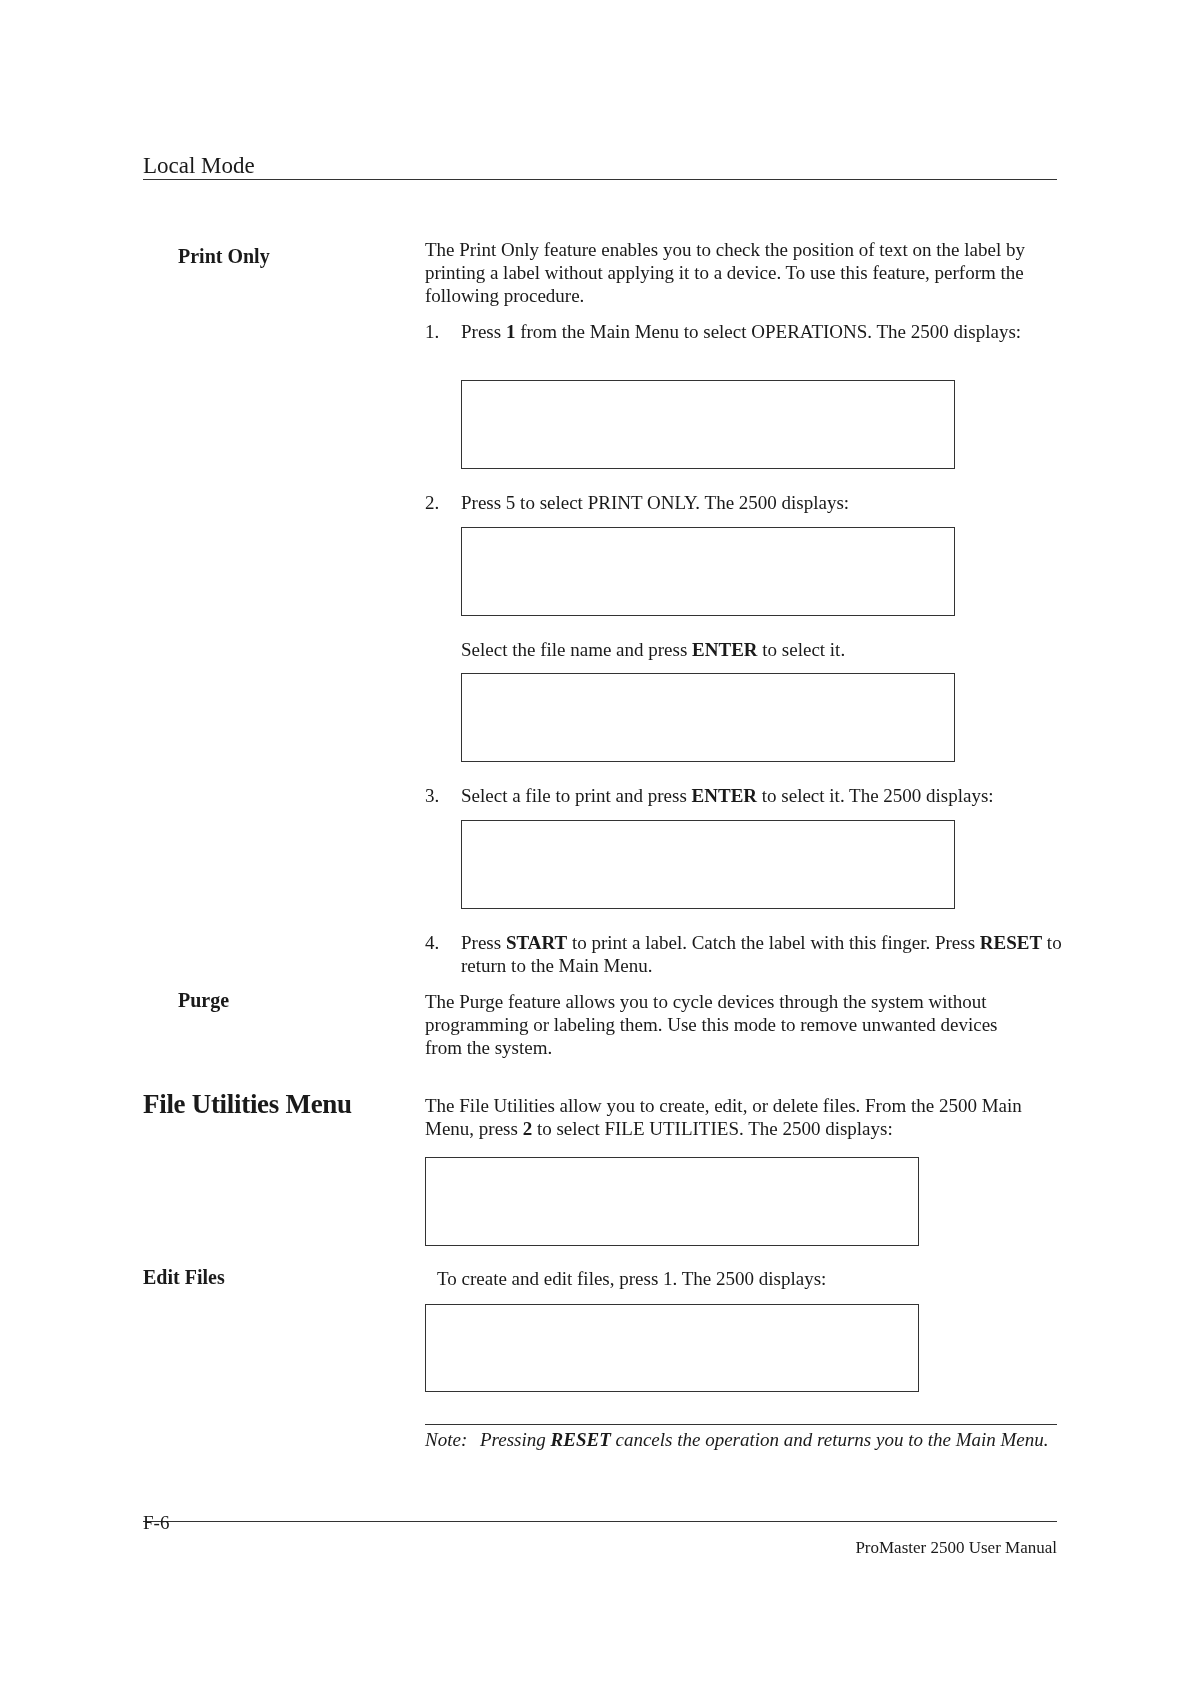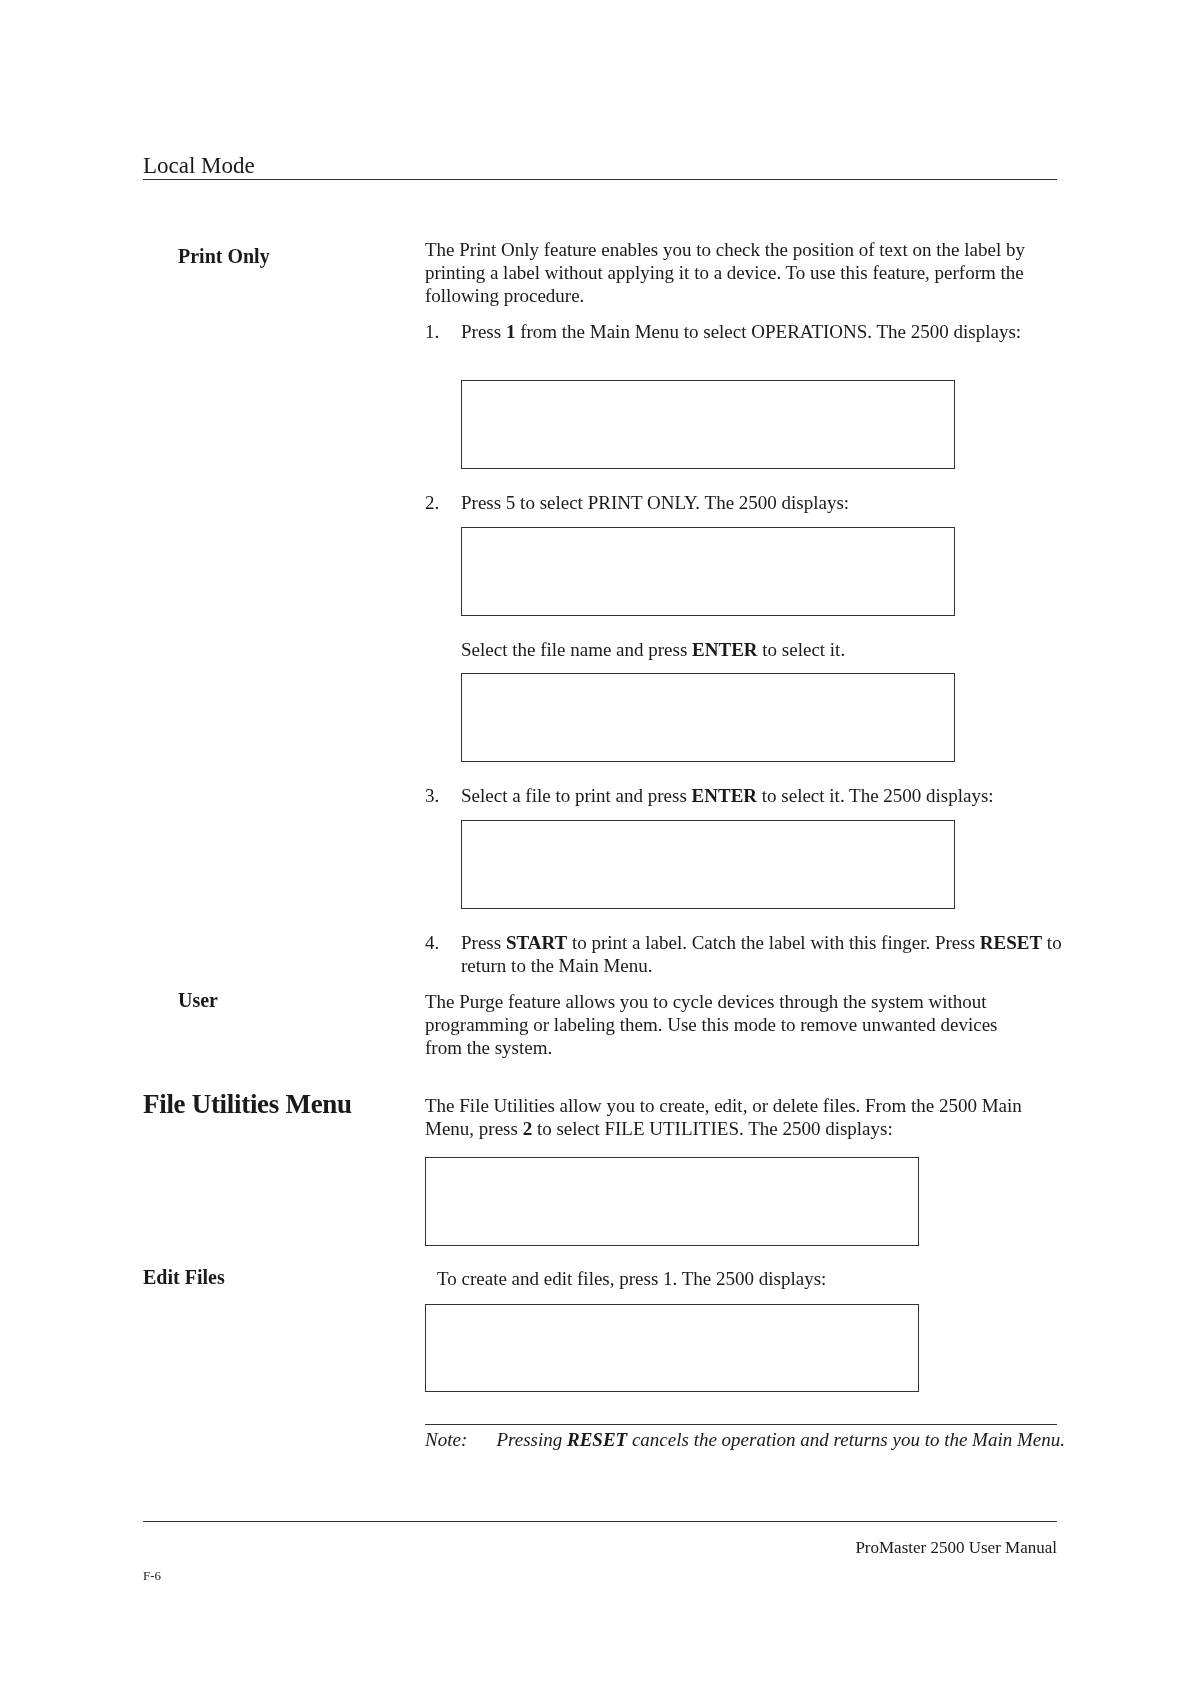--- a/index.html
+++ b/index.html
@@ -9,24 +9,24 @@
   .running-head { left:143px; top:153px; font-size:23px; }
   .rule { position:absolute; height:0; border-top:1.5px solid #333; }
   .side-h { font-weight:bold; font-size:20px; }
   .main-h { font-weight:bold; font-size:27px; letter-spacing:-0.3px; }
   .body-text { font-size:19px; line-height:23px; }
   .step { position:absolute; left:425px; width:640px; font-size:19px; line-height:23px; }
   .step .num { position:absolute; left:0; top:0; width:30px; }
   .step .txt { margin-left:36px; display:block; }
   .display-box { position:absolute; border:1.5px solid #333; background:#fff; box-sizing:border-box; }
   b { font-weight:bold; }
-  .note { position:absolute; left:425px; top:1428px; width:640px; font-size:19px; line-height:23px; font-style:italic;text-align:right; }
+  .note { position:absolute; left:425px; top:1428px; width:640px; font-size:19px; line-height:23px; font-style:italic; }
   .note .lbl { position:absolute; left:0; top:0; }
   .note .ntxt { margin-left:55px; display:block; }
-  .footer-left { left:143px; top:1568px; font-size:13px; }
+  .footer-left { left:143px; top:1512px; font-size:19px; }
   .footer-right { right:134px; top:1538px; font-size:17px;text-align:center; }
 </style>
 </head>
 <body>
 
 <div class="abs running-head">Local Mode</div>
 <div class="rule" style="left:143px; top:179px; width:914px;"></div>
 
 <div class="abs side-h" style="left:178px; top:237px;margin-top:8px;">Print Only</div>
 <div class="abs body-text" style="left:425px; top:238px; width:640px;">The Print Only feature enables you to check the position of text on the label by printing a label without applying it to a device. To use this feature, perform the following procedure.</div>
@@ -52,21 +52,21 @@
   <span class="num">3.</span>
   <span class="txt"><span>Select a file to print and press </span><b>ENTER</b><span> to select it. The 2500 displays:</span></span>
 </div>
 <div class="display-box" style="left:461px; top:820px; width:494px; height:89px;"></div>
 
 <div class="step" style="top:931px;">
   <span class="num">4.</span>
   <span class="txt"><span>Press </span><b>START</b><span> to print a label. Catch the label with this finger. Press </span><b>RESET</b><span> to return to the Main Menu.</span></span>
 </div>
 
-<div class="abs side-h" style="left:178px; top:989px;">User</div>
+<div class="abs side-h" style="left:178px; top:989px;">Purge</div>
 <div class="abs body-text" style="left:425px; top:990px; width:600px;">The Purge feature allows you to cycle devices through the system without programming or labeling them. Use this mode to remove unwanted devices from the system.</div>
 
 <div class="abs main-h" style="left:143px; top:1089px;">File Utilities Menu</div>
 <div class="abs body-text" style="left:425px; top:1094px; width:640px;"><span>The File Utilities allow you to create, edit, or delete files. From the 2500 Main Menu, press </span><b>2</b><span> to select FILE UTILITIES. The 2500 displays:</span></div>
 <div class="display-box" style="left:425px; top:1157px; width:494px; height:89px;"></div>
 
 <div class="abs side-h" style="left:143px; top:1266px;">Edit Files</div>
 <div class="abs body-text" style="left:425px; top:1267px; width:640px;margin-left:12px;">To create and edit files, press 1. The 2500 displays:</div>
 <div class="display-box" style="left:425px; top:1304px; width:494px; height:88px;"></div>
 

